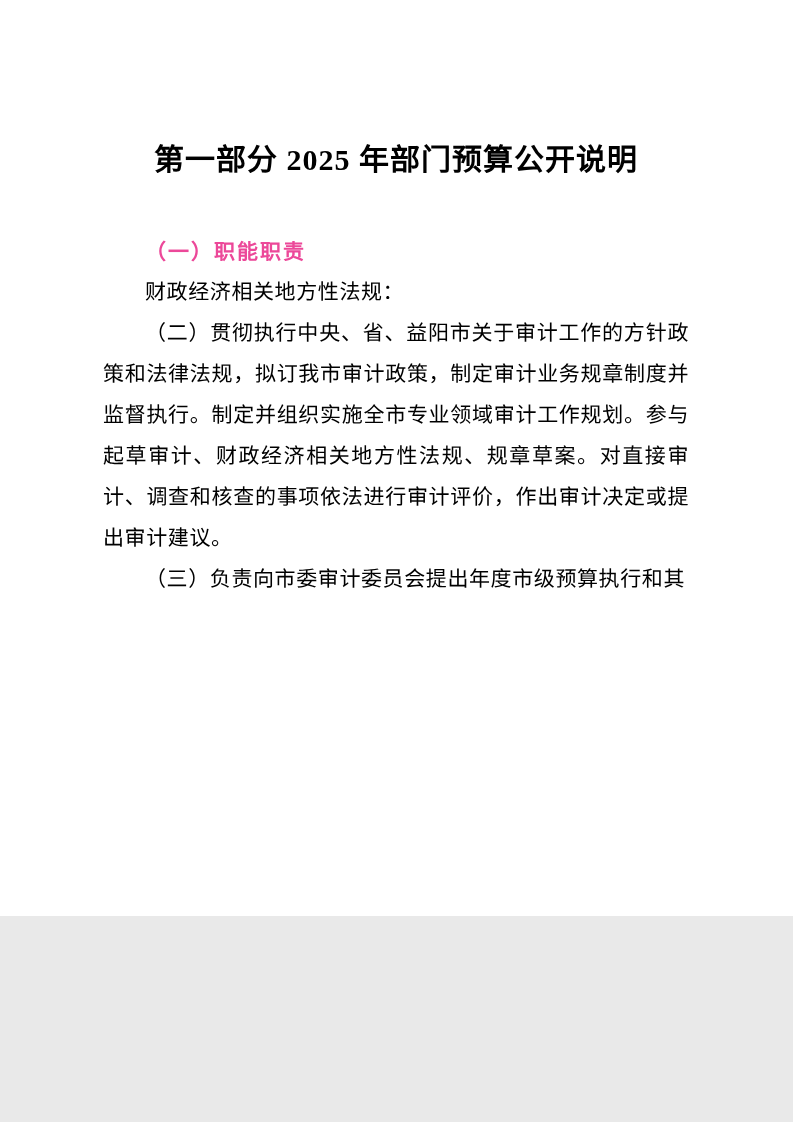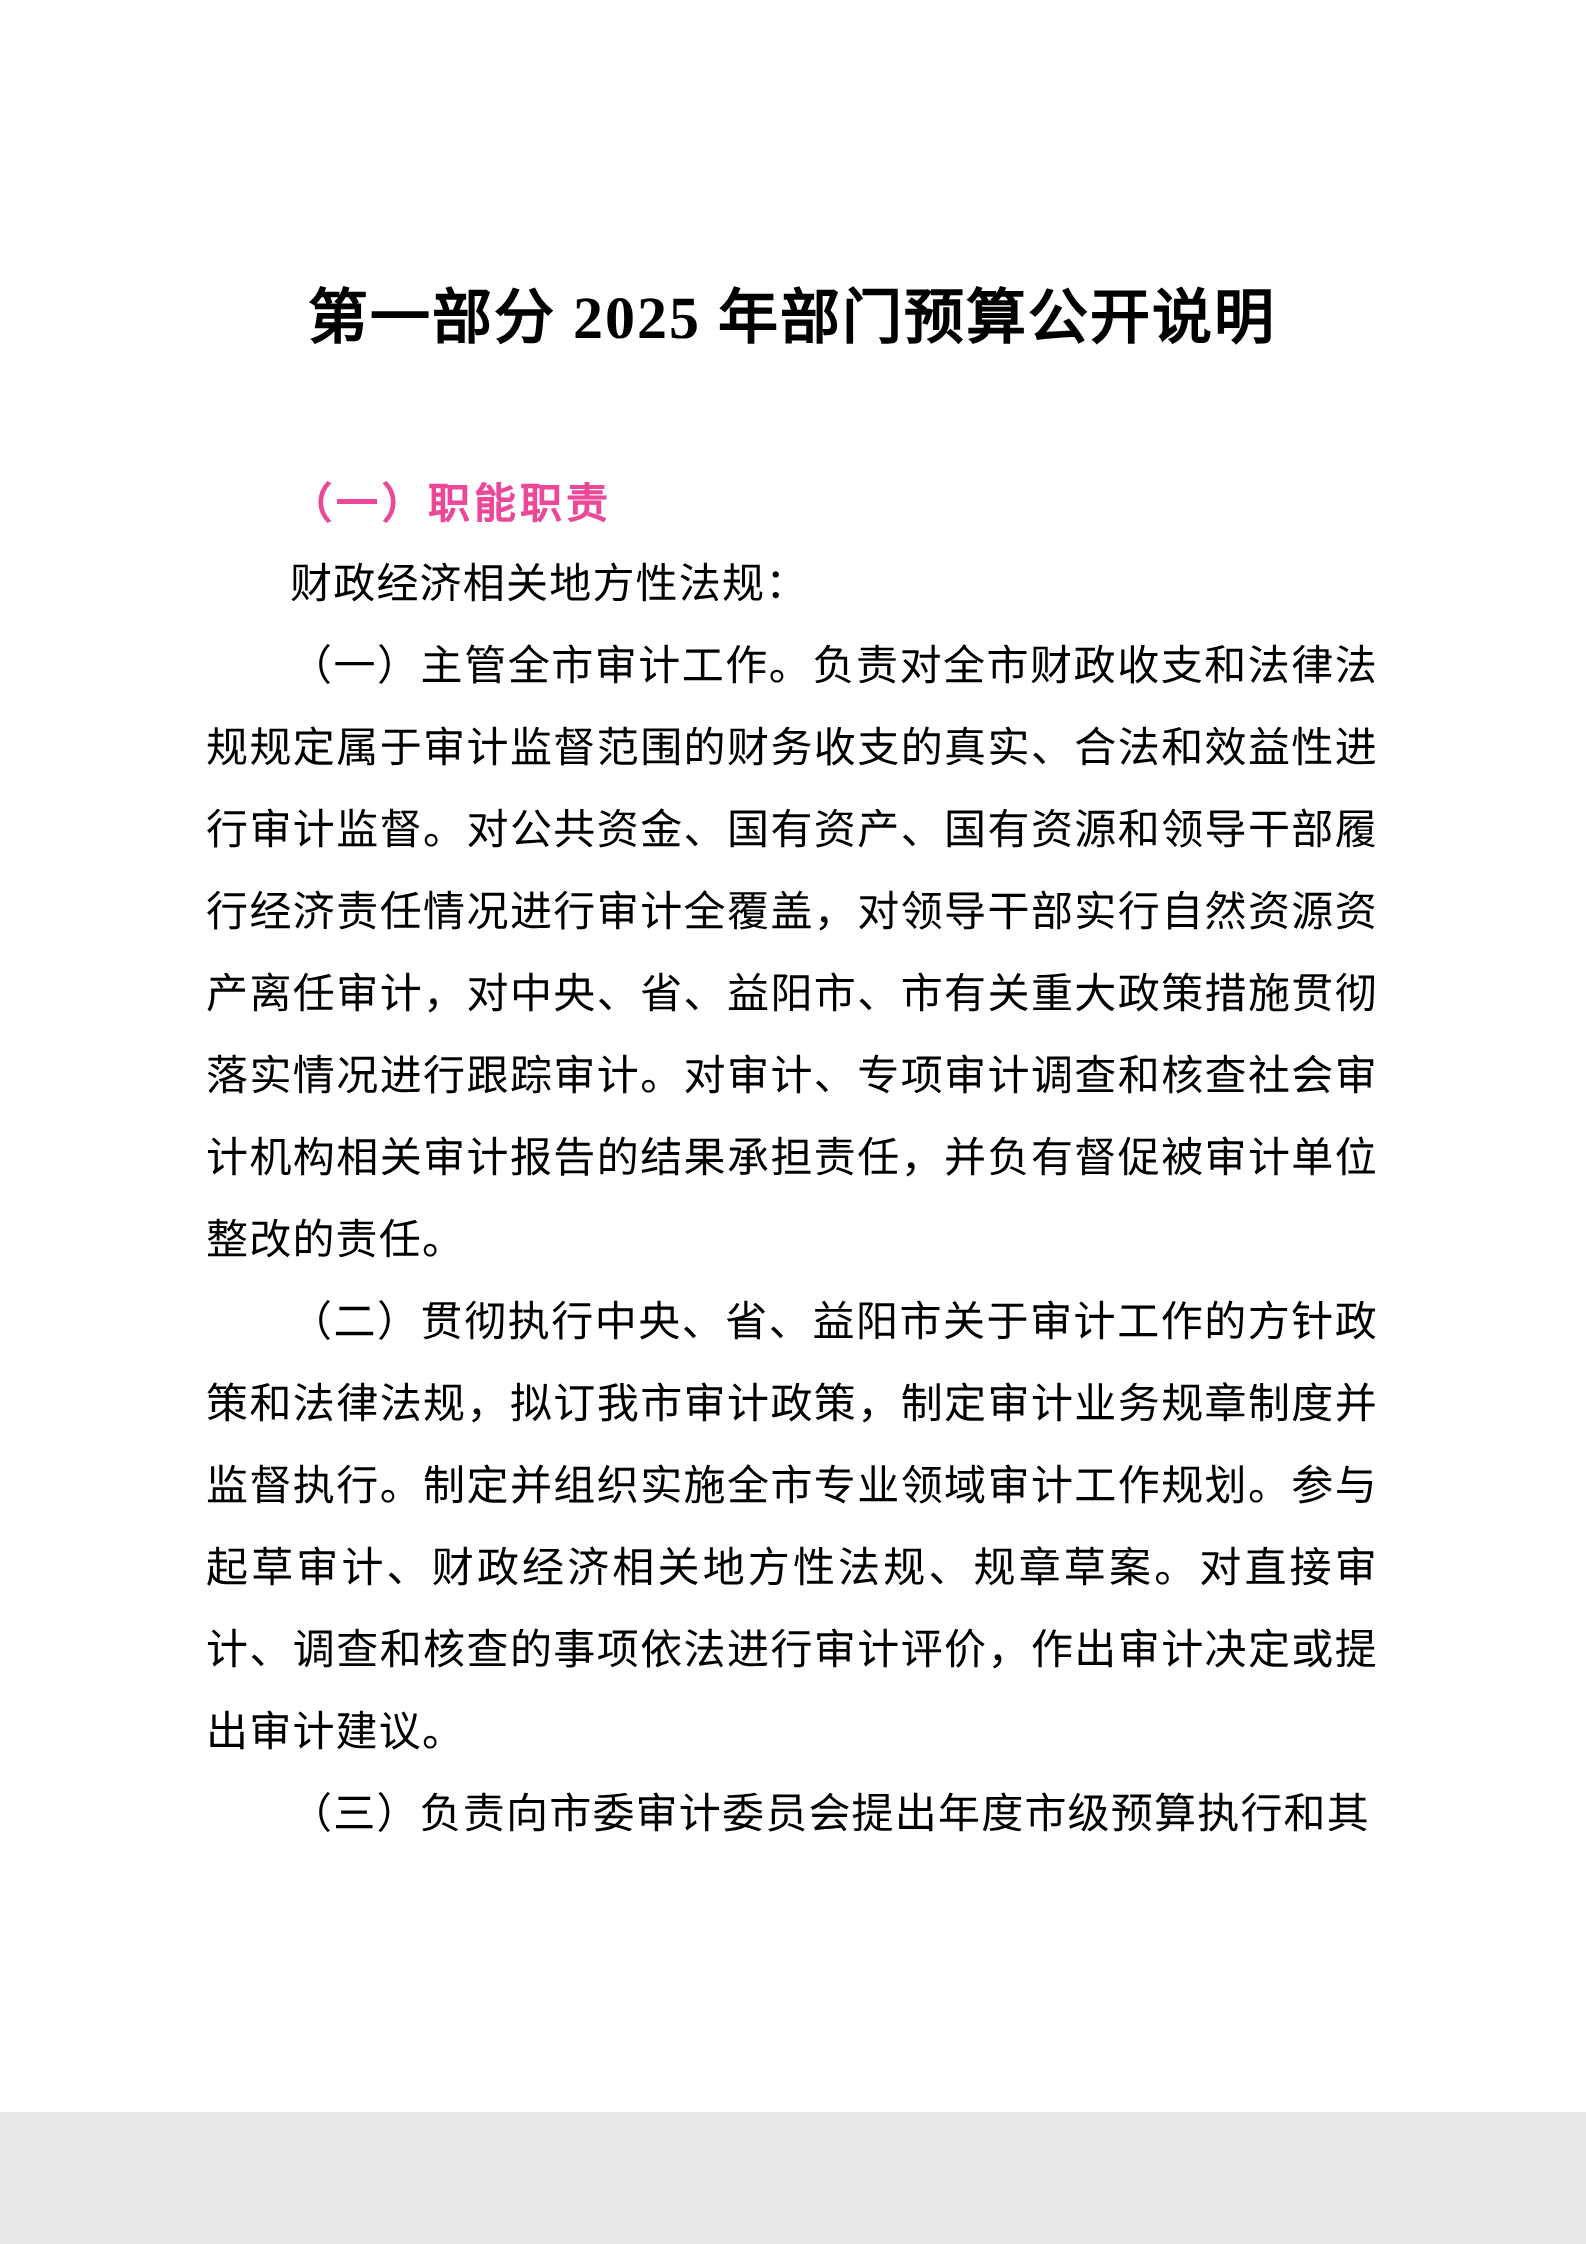--- a/index.html
+++ b/index.html
@@ -2,21 +2,21 @@
 <html lang="zh-CN"><head>
 <meta charset="utf-8">
 <style>
   * { margin: 0; padding: 0; box-sizing: border-box; }
   html, body { background: #e9e9e9; }
   body { font-family: "Liberation Serif", serif; }
 
   .page {
     position: relative;
     width: 793px;
-    height: 1056px;
+    height: 916px;
     margin: 0 auto;
     background: #ffffff;
     overflow: hidden;
     color: #000000;
   }
 
   .content {
     padding: 142px 104px 0 103px;
   }
 
@@ -67,19 +67,18 @@
 <div class="page">
   <div class="content">
 
     <div class="doc-title">第一部分 2025 年部门预算公开说明</div>
 
 
     <div class="subsection-heading">（一）职能职责</div>
 
     <div class="body-text">
       <p>财政经济相关地方性法规：</p>
-      <p>（一）主管全市审计工作。负责对全市财政收支和法律法规规定属于审计监督范围的财务收支的真实、合法和效益性进行审计监督。对公共资金、国有资产、国有资源和领导干部履行经济责任情况进行审计全覆盖，对领导干部实行自然资源资产离任审计，对中央、省、益阳市、市有关重大政策措施贯彻落实情况进行跟踪审计。对审计、专项审计调查和核查社会审计机构相关审计报告的结果承担责任，并负有督促被审计单位整改的责任。</p>
       <p>（二）贯彻执行中央、省、益阳市关于审计工作的方针政策和法律法规，拟订我市审计政策，制定审计业务规章制度并监督执行。制定并组织实施全市专业领域审计工作规划。参与起草审计、财政经济相关地方性法规、规章草案。对直接审计、调查和核查的事项依法进行审计评价，作出审计决定或提出审计建议。</p>
       <p>（三）负责向市委审计委员会提出年度市级预算执行和其</p>
     </div>
 
   </div>
 </div>
 
 </body></html>

